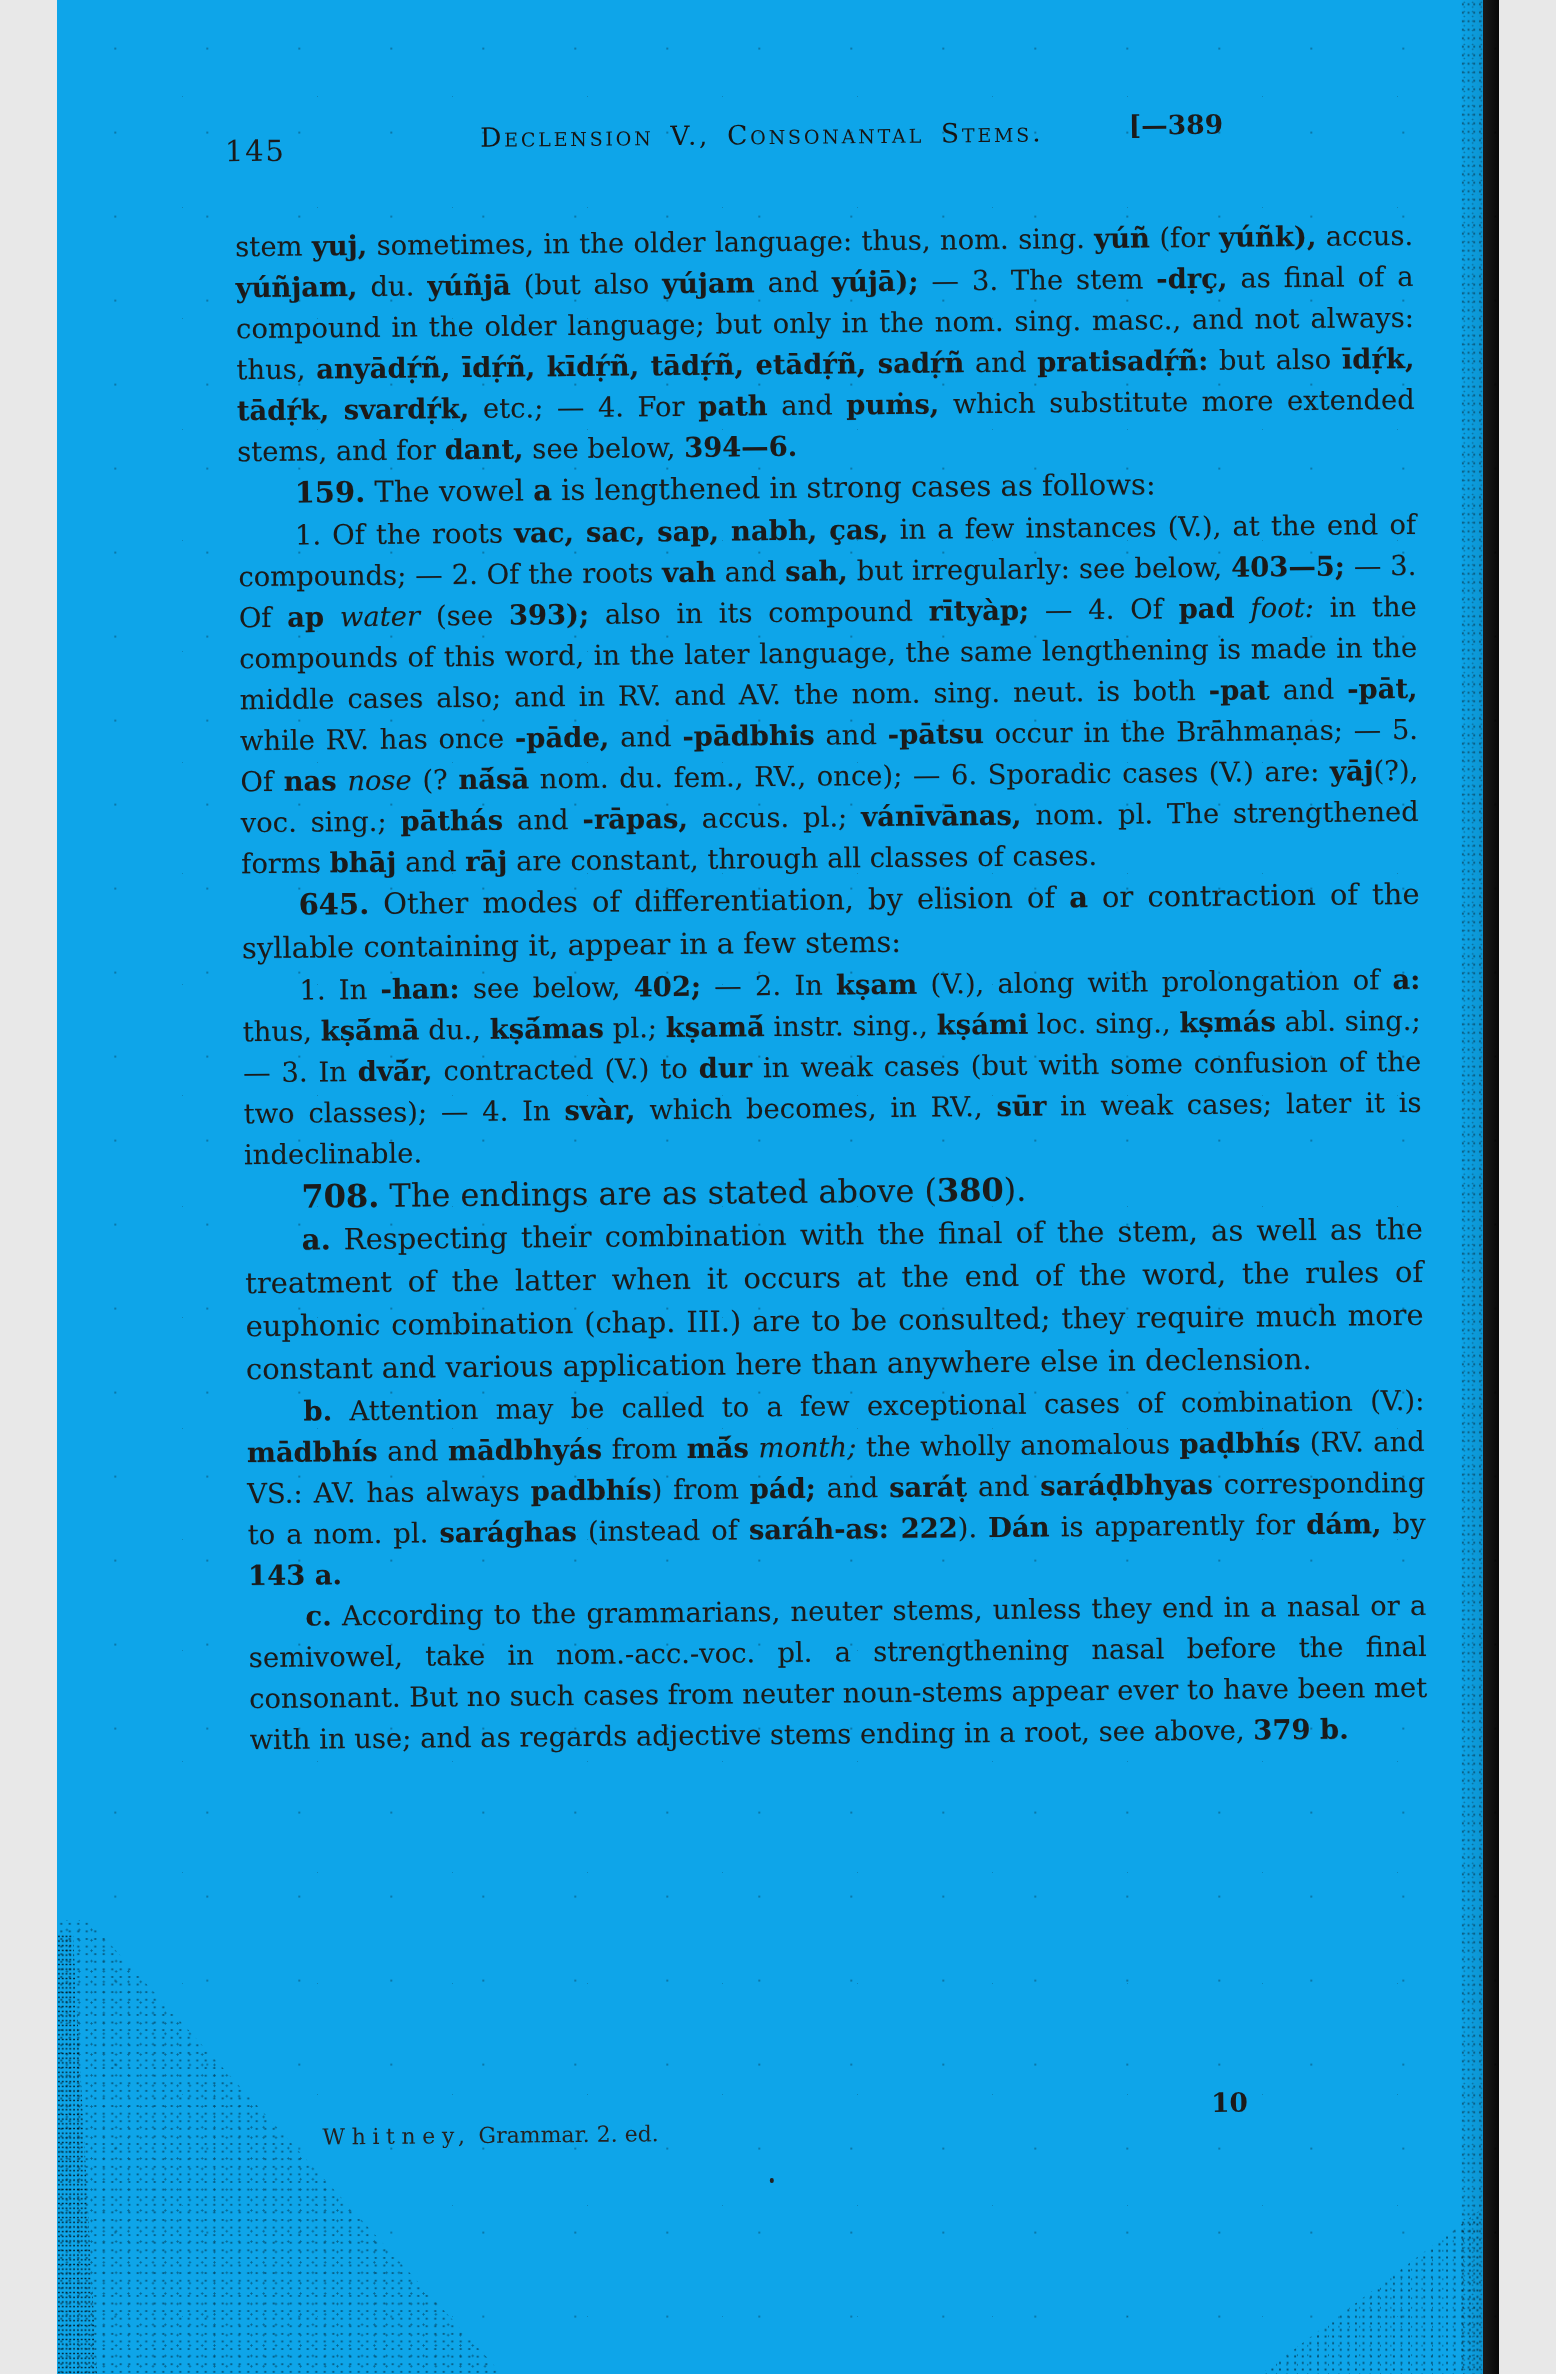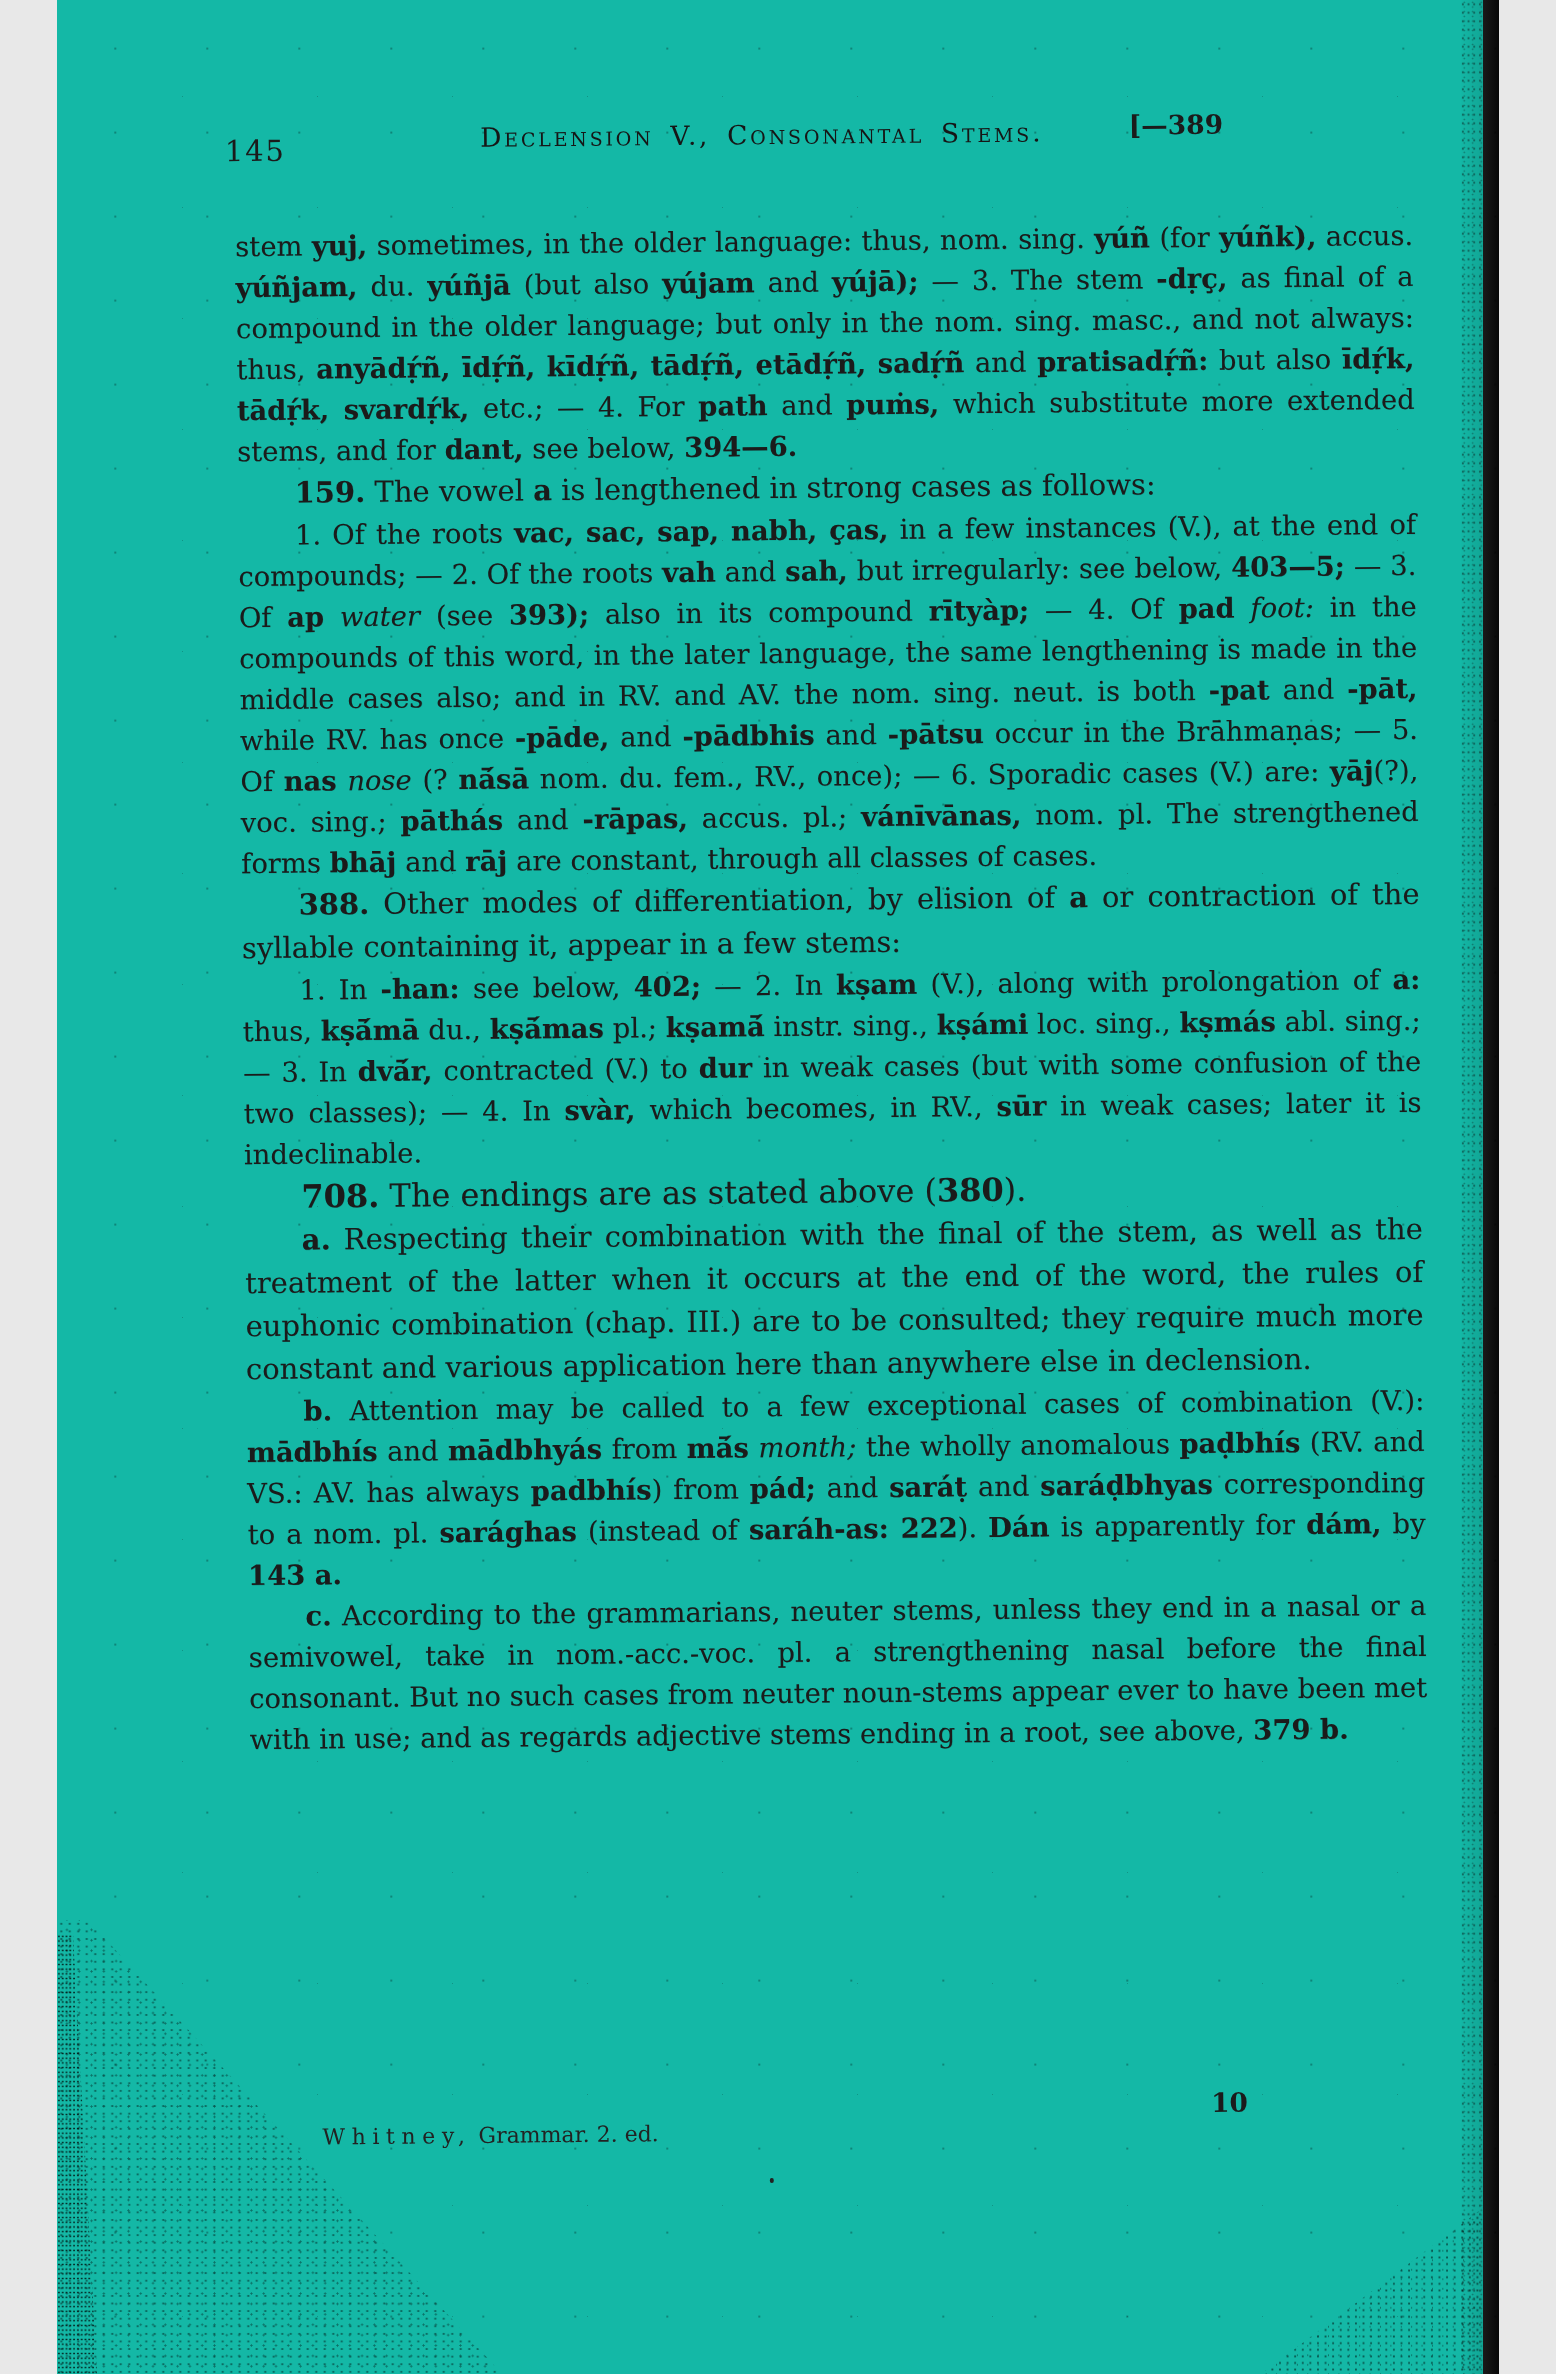--- a/index.html
+++ b/index.html
@@ -1,20 +1,20 @@
 <!DOCTYPE html>
 <html style="font-size:15px"><head>
 <meta charset="utf-8">
 <style>
   html,body { margin:0; padding:0; background:#e8e8e8; }
   .page {
     position:relative;
     width:1442px; height:2374px;
     margin:0 auto;
-    background:#14b8a6;
+    background:#0ea5e9;
     overflow:hidden;
     font-family:"DejaVu Serif", serif;
     color:#1b1b1b;
   }
   
   .page-noise {
     position:absolute; inset:0; pointer-events:none;
     background-image:
       radial-gradient(circle, rgba(0,0,0,0.55) 0.8px, transparent 1px),
       radial-gradient(circle, rgba(0,0,0,0.4) 0.7px, transparent 0.9px);
@@ -106,21 +106,21 @@
     <div class="running-header">
       <span class="folio">145</span>
       <span class="running-title">Declension V., Consonantal Stems.</span>
       <span class="section-ref">[—389</span>
     </div>
 
     <div class="text-block">
         <p class="p-small"><span>stem </span><span class="b">yuj,</span><span> sometimes, in the older language: thus, nom. sing. </span><span class="b">yúñ</span><span> (for </span><span class="b">yúñk),</span><span> accus. </span><span class="b">yúñjam,</span><span> du. </span><span class="b">yúñjā</span><span> (but also </span><span class="b">yújam</span><span> and </span><span class="b">yújā);</span><span> — 3. The stem </span><span class="b">-dṛç,</span><span> as final of a compound in the older language; but only in the nom. sing. masc., and not always: thus, </span><span class="b">anyādṛ́ñ, īdṛ́ñ, kīdṛ́ñ, tādṛ́ñ, etādṛ́ñ, sadṛ́ñ</span><span> and </span><span class="b">pratisadṛ́ñ:</span><span> but also </span><span class="b">īdṛ́k, tādṛ́k, svardṛ́k,</span><span> etc.; — 4. For </span><span class="b">path</span><span> and </span><span class="b">puṁs,</span><span> which substitute more extended stems, and for </span><span class="b">dant,</span><span> see below, </span><span class="b">394—6.</span></p>
         <p class="p-main indent mt-lg"><span class="b">159.</span><span> The vowel </span><span class="b">a</span><span> is lengthened in strong cases as follows:</span></p>
         <p class="p-small indent mt-md"><span>1. Of the roots </span><span class="b">vac, sac, sap, nabh, ças,</span><span> in a few instances (V.), at the end of compounds; — 2. Of the roots </span><span class="b">vah</span><span> and </span><span class="b">sah,</span><span> but irregularly: see below, </span><span class="b">403—5;</span><span> — 3. Of </span><span class="b">ap</span><span> </span><span class="i">water</span><span> (see </span><span class="b">393);</span><span> also in its compound </span><span class="b">rītyàp;</span><span> — 4. Of </span><span class="b">pad</span><span> </span><span class="i">foot:</span><span> in the compounds of this word, in the later language, the same lengthening is made in the middle cases also; and in RV. and AV. the nom. sing. neut. is both </span><span class="b">-pat</span><span> and </span><span class="b">-pāt,</span><span> while RV. has once </span><span class="b">-pāde,</span><span> and </span><span class="b">-pādbhis</span><span> and </span><span class="b">-pātsu</span><span> occur in the Brāhmaṇas; — 5. Of </span><span class="b">nas</span><span> </span><span class="i">nose</span><span> (? </span><span class="b">nā́sā</span><span> nom. du. fem., RV., once); — 6. Sporadic cases (V.) are: </span><span class="b">yāj</span><span>(?), voc. sing.; </span><span class="b">pāthás</span><span> and </span><span class="b">-rāpas,</span><span> accus. pl.; </span><span class="b">vánīvānas,</span><span> nom. pl. The strengthened forms </span><span class="b">bhāj</span><span> and </span><span class="b">rāj</span><span> are constant, through all classes of cases.</span></p>
-        <p class="p-main indent mt-lg"><span class="b">388.</span><span> Other modes of differentiation, by elision of </span><span class="b">a</span><span> or contraction of the syllable containing it, appear in a few stems:</span></p>
+        <p class="p-main indent mt-lg"><span class="b">645.</span><span> Other modes of differentiation, by elision of </span><span class="b">a</span><span> or contraction of the syllable containing it, appear in a few stems:</span></p>
         <p class="p-small indent mt-md"><span>1. In </span><span class="b">-han:</span><span> see below, </span><span class="b">402;</span><span> — 2. In </span><span class="b">kṣam</span><span> (V.), along with prolongation of </span><span class="b">a:</span><span> thus, </span><span class="b">kṣā́mā</span><span> du., </span><span class="b">kṣā́mas</span><span> pl.; </span><span class="b">kṣamā́</span><span> instr. sing., </span><span class="b">kṣámi</span><span> loc. sing., </span><span class="b">kṣmás</span><span> abl. sing.; — 3. In </span><span class="b">dvā́r,</span><span> contracted (V.) to </span><span class="b">dur</span><span> in weak cases (but with some confusion of the two classes); — 4. In </span><span class="b">svàr,</span><span> which becomes, in RV., </span><span class="b">sūr</span><span> in weak cases; later it is indeclinable.</span></p>
         <p class="p-h389 indent mt-lg"><span class="b">708.</span><span> The endings are as stated above (</span><span class="b">380</span><span>).</span></p>
         <p class="p-main indent mt-md"><span class="b">a.</span><span> Respecting their combination with the final of the stem, as well as the treatment of the latter when it occurs at the end of the word, the rules of euphonic combination (chap. III.) are to be consulted; they require much more constant and various application here than anywhere else in declension.</span></p>
         <p class="p-small indent mt-md"><span class="b">b.</span><span> Attention may be called to a few exceptional cases of combination (V.): </span><span class="b">mādbhís</span><span> and </span><span class="b">mādbhyás</span><span> from </span><span class="b">mā́s</span><span> </span><span class="i">month;</span><span> the wholly anomalous </span><span class="b">paḍbhís</span><span> (RV. and VS.: AV. has always </span><span class="b">padbhís</span><span>) from </span><span class="b">pád;</span><span> and </span><span class="b">saráṭ</span><span> and </span><span class="b">saráḍbhyas</span><span> corresponding to a nom. pl. </span><span class="b">sarághas</span><span> (instead of </span><span class="b">saráh-as: 222</span><span>). </span><span class="b">Dán</span><span> is apparently for </span><span class="b">dám,</span><span> by </span><span class="b">143 a.</span></p>
         <p class="p-small indent mt-md"><span class="b">c.</span><span> According to the grammarians, neuter stems, unless they end in a nasal or a semivowel, take in nom.-acc.-voc. pl. a strengthening nasal before the final consonant. But no such cases from neuter noun-stems appear ever to have been met with in use; and as regards adjective stems ending in a root, see above, </span><span class="b">379 b.</span></p>
       </div>
 
     <div class="footer-signature">
       <span class="sp">Whitney,</span><span> Grammar. 2. ed.</span>
     </div>

